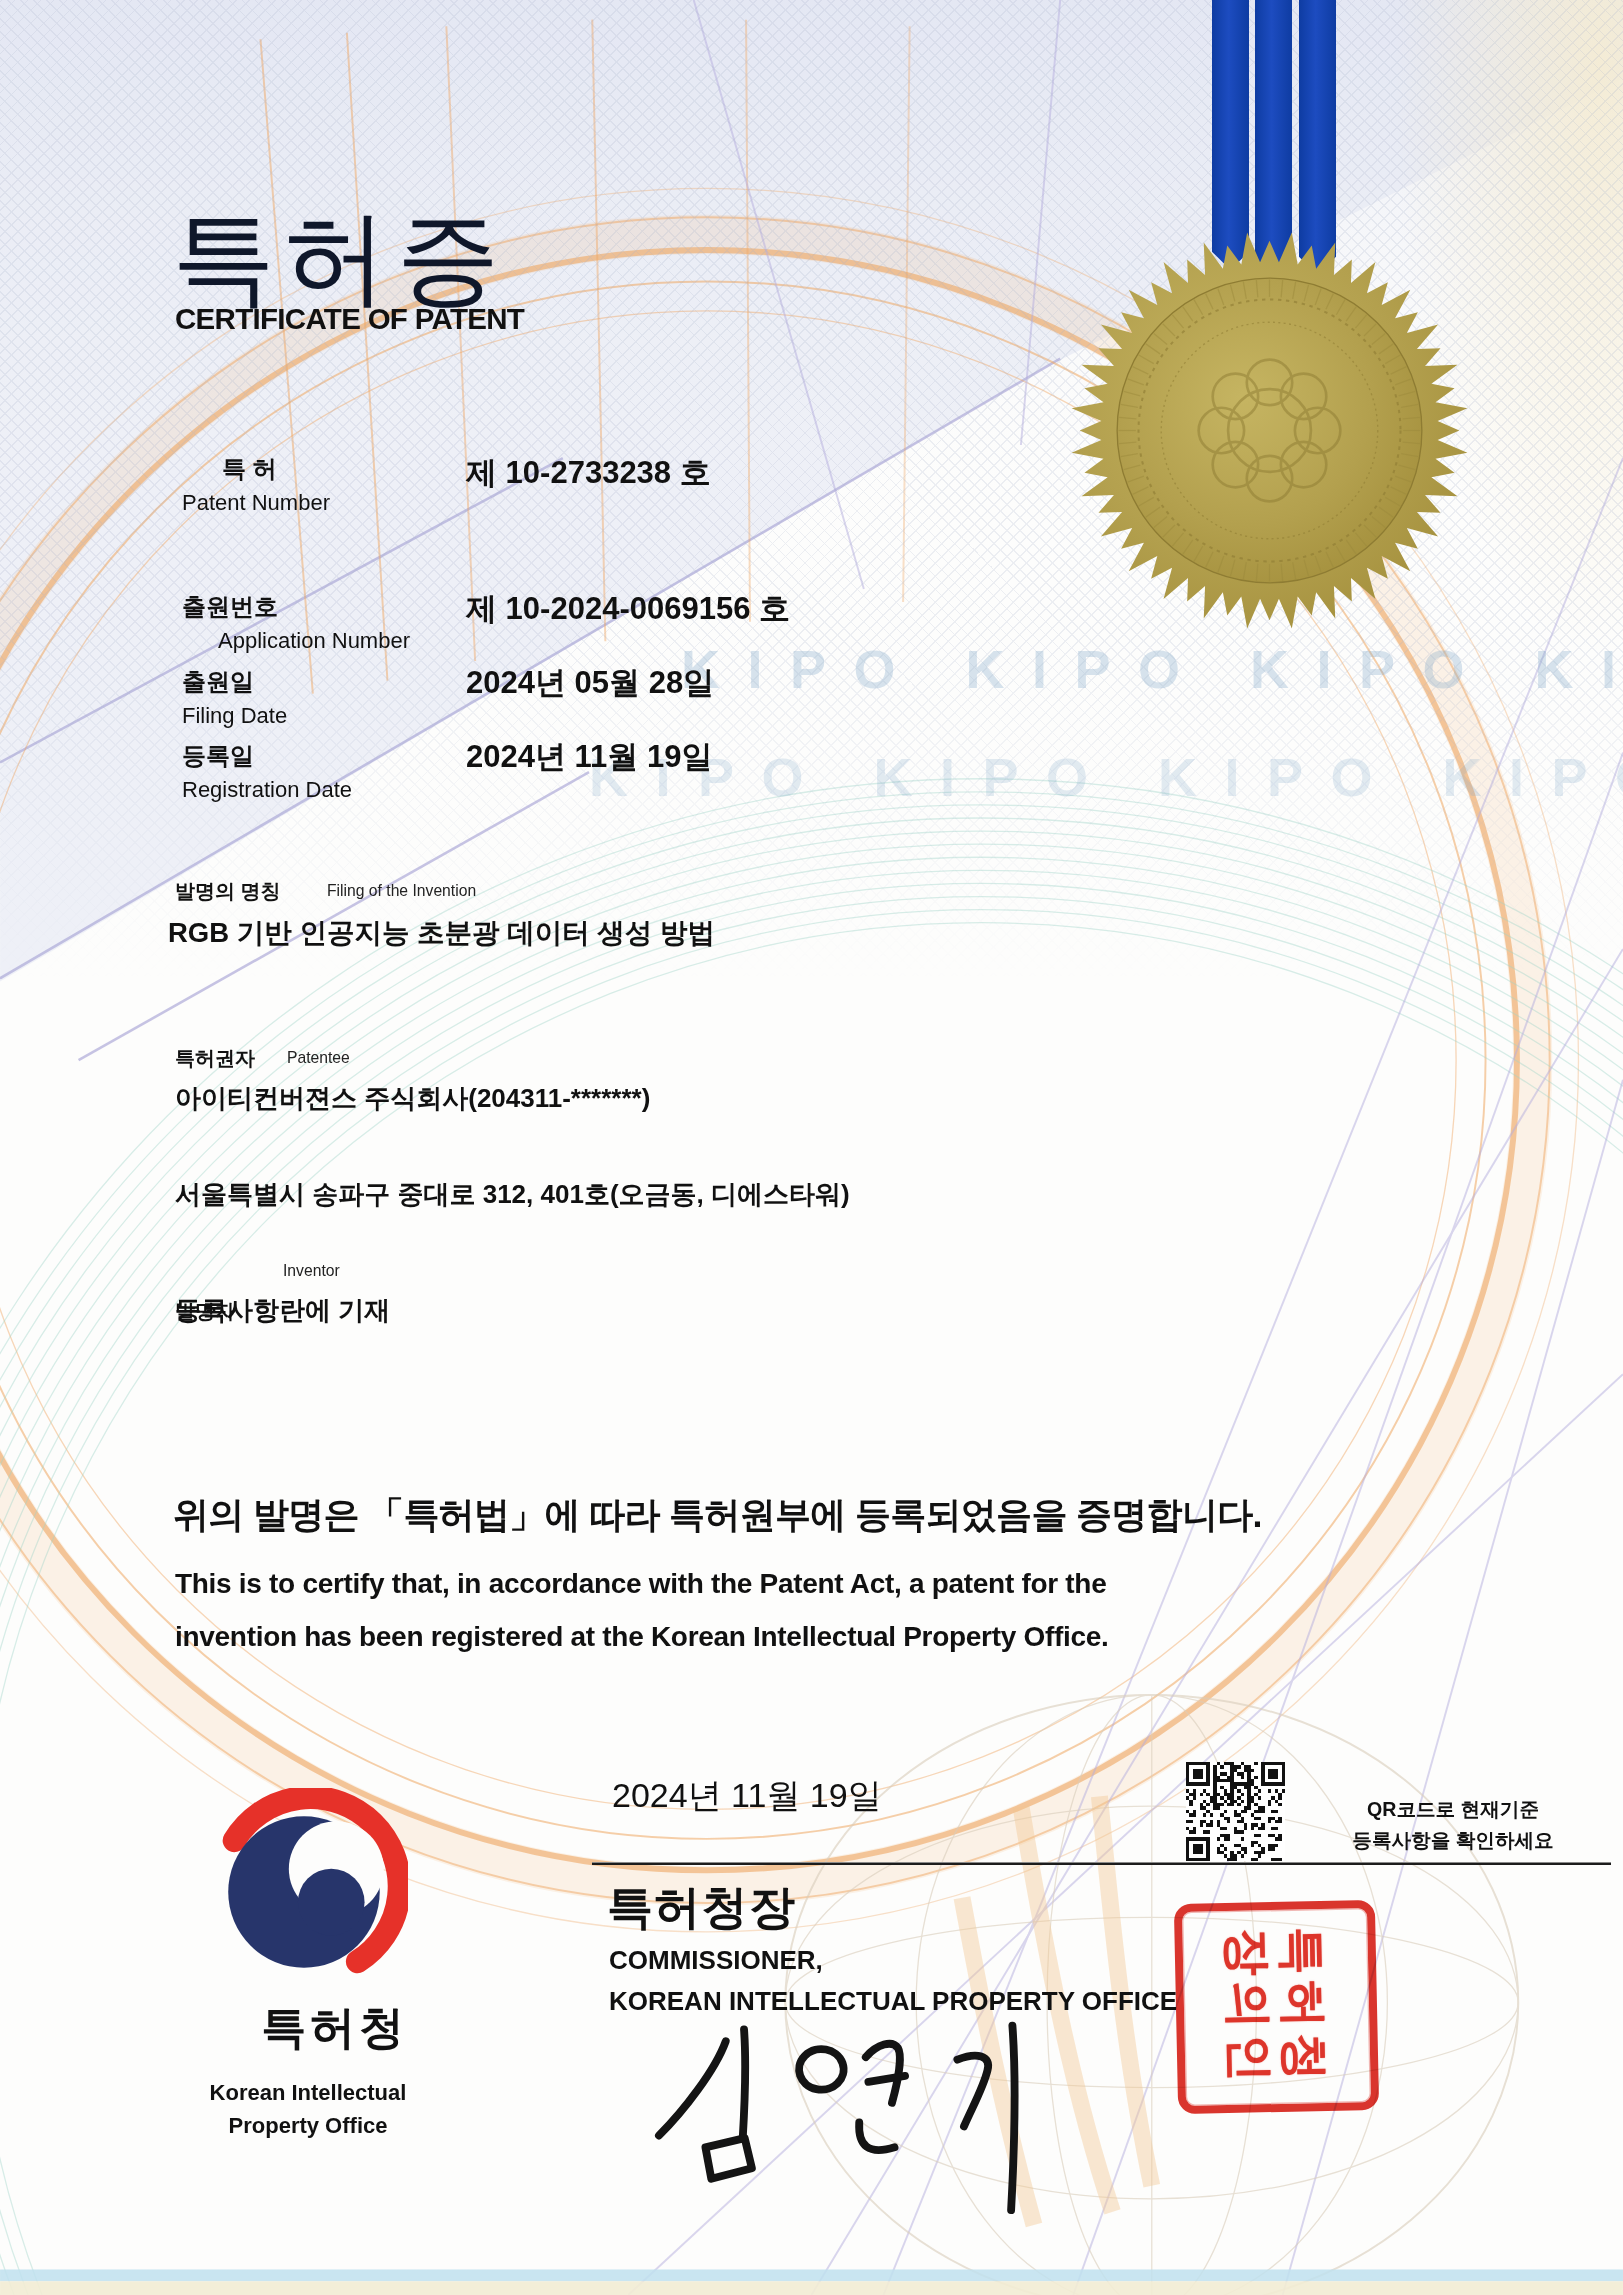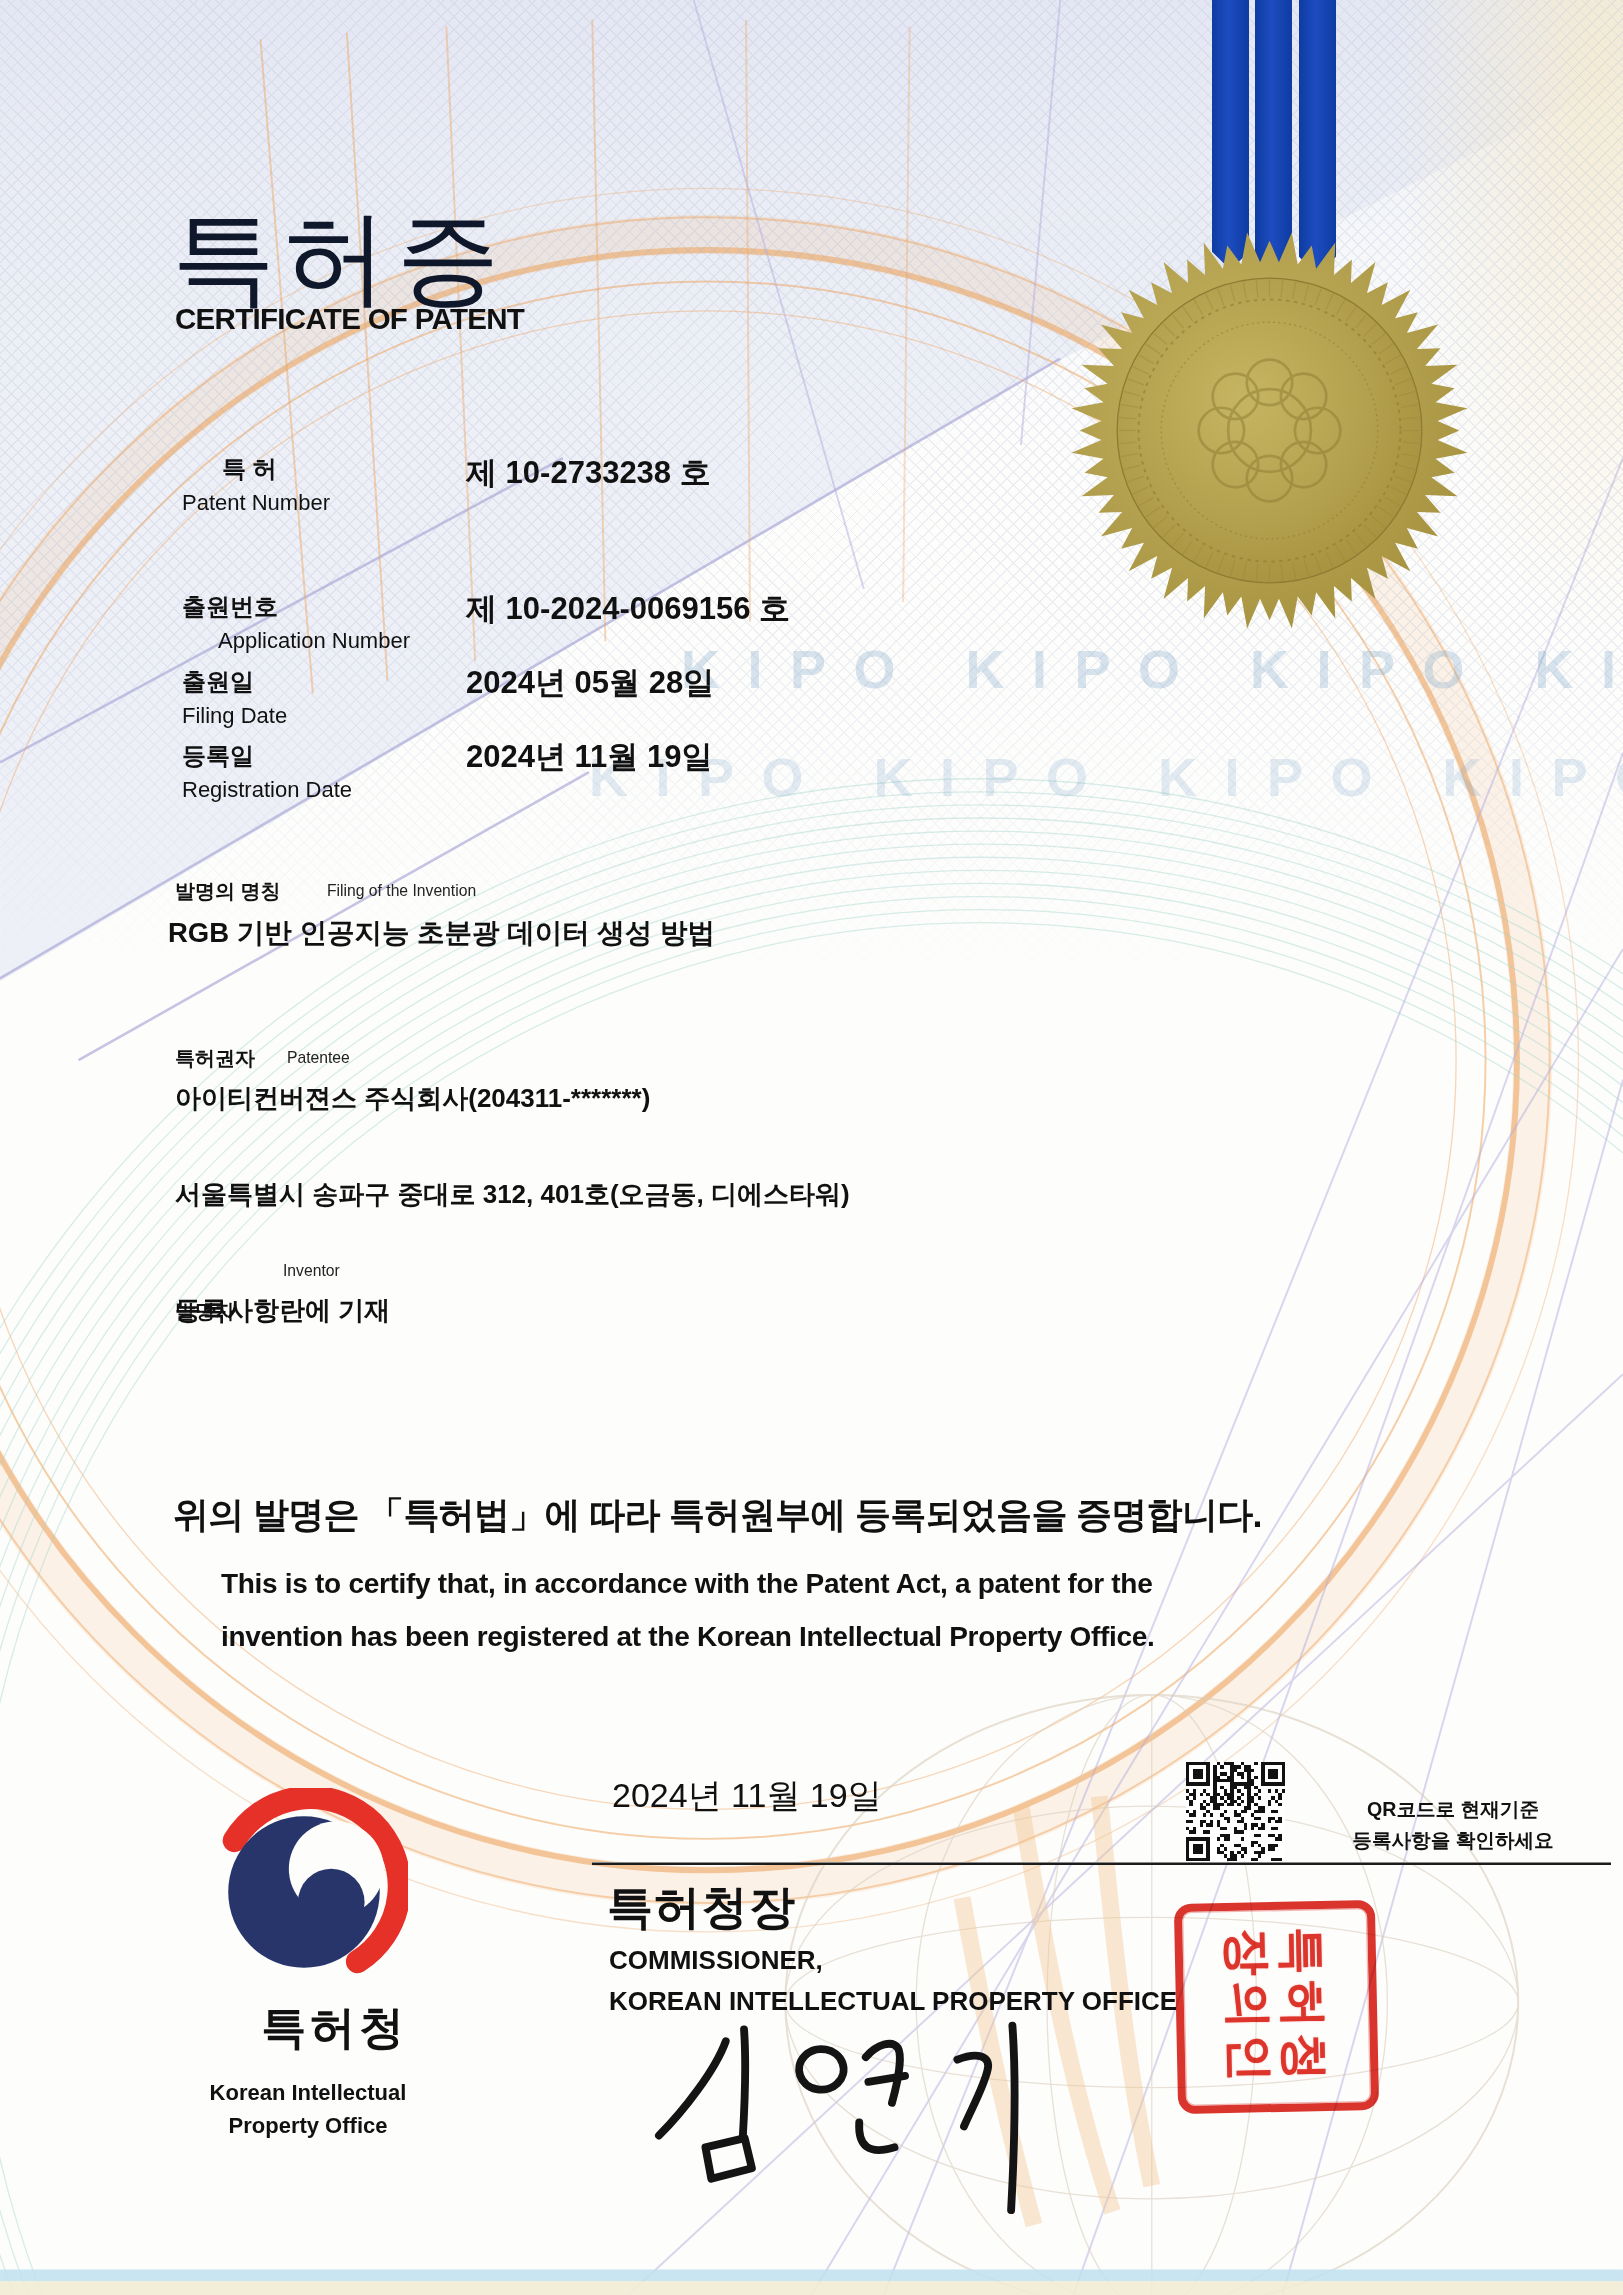--- a/index.html
+++ b/index.html
@@ -36,21 +36,21 @@
   .title-ko{left:172px;top:190px;font-size:103px;font-weight:400;letter-spacing:9.2px;color:#0f172a;}
   .title-en{left:175px;top:302px;font-size:29.5px;font-weight:800;letter-spacing:-0.7px;}
   .f-label-ko{font-size:24px;font-weight:800;}
   .f-label-en{font-size:22px;font-weight:400;}
   .f-value{font-size:31px;font-weight:700;}
   .s-label-ko{font-size:20px;font-weight:700;}
   .s-label-en{font-size:15.7px;font-weight:500;color:#222;}
   .inv-value{left:168px;top:915px;font-size:27.5px;font-weight:700;}
   .pat-line{left:175px;font-size:26px;font-weight:800;}
   .statement-ko{left:173px;top:1491px;font-size:36px;font-weight:800;letter-spacing:-0.7px;}
-  .statement-en{left:175px;font-size:28px;font-weight:750;letter-spacing:-0.3px;margin-left:46px;}
+  .statement-en{left:175px;font-size:28px;font-weight:750;letter-spacing:-0.3px;}
   .issue-date{left:612px;top:1773px;font-size:34px;font-weight:500;}
   .qr-note{left:1299px;width:308px;text-align:center;font-size:19.6px;font-weight:800;}
   .sep-line{left:592px;top:1862px;width:1019px;height:2px;background:#1c1c1c;border-top:1.3px solid #8a8a8a;z-index:5;}
   .kipo-head{left:607px;top:1877px;font-size:46px;font-weight:850;letter-spacing:1.3px;}
   .kipo-sub{left:609px;font-size:26px;font-weight:800;}
   
   .qr-box{left:1186px;top:1762px;width:99px;height:99px;z-index:5;background:#fff;}
   
   .red-seal{
     left:1176px;top:1902px;width:185px;height:194px;z-index:6;

